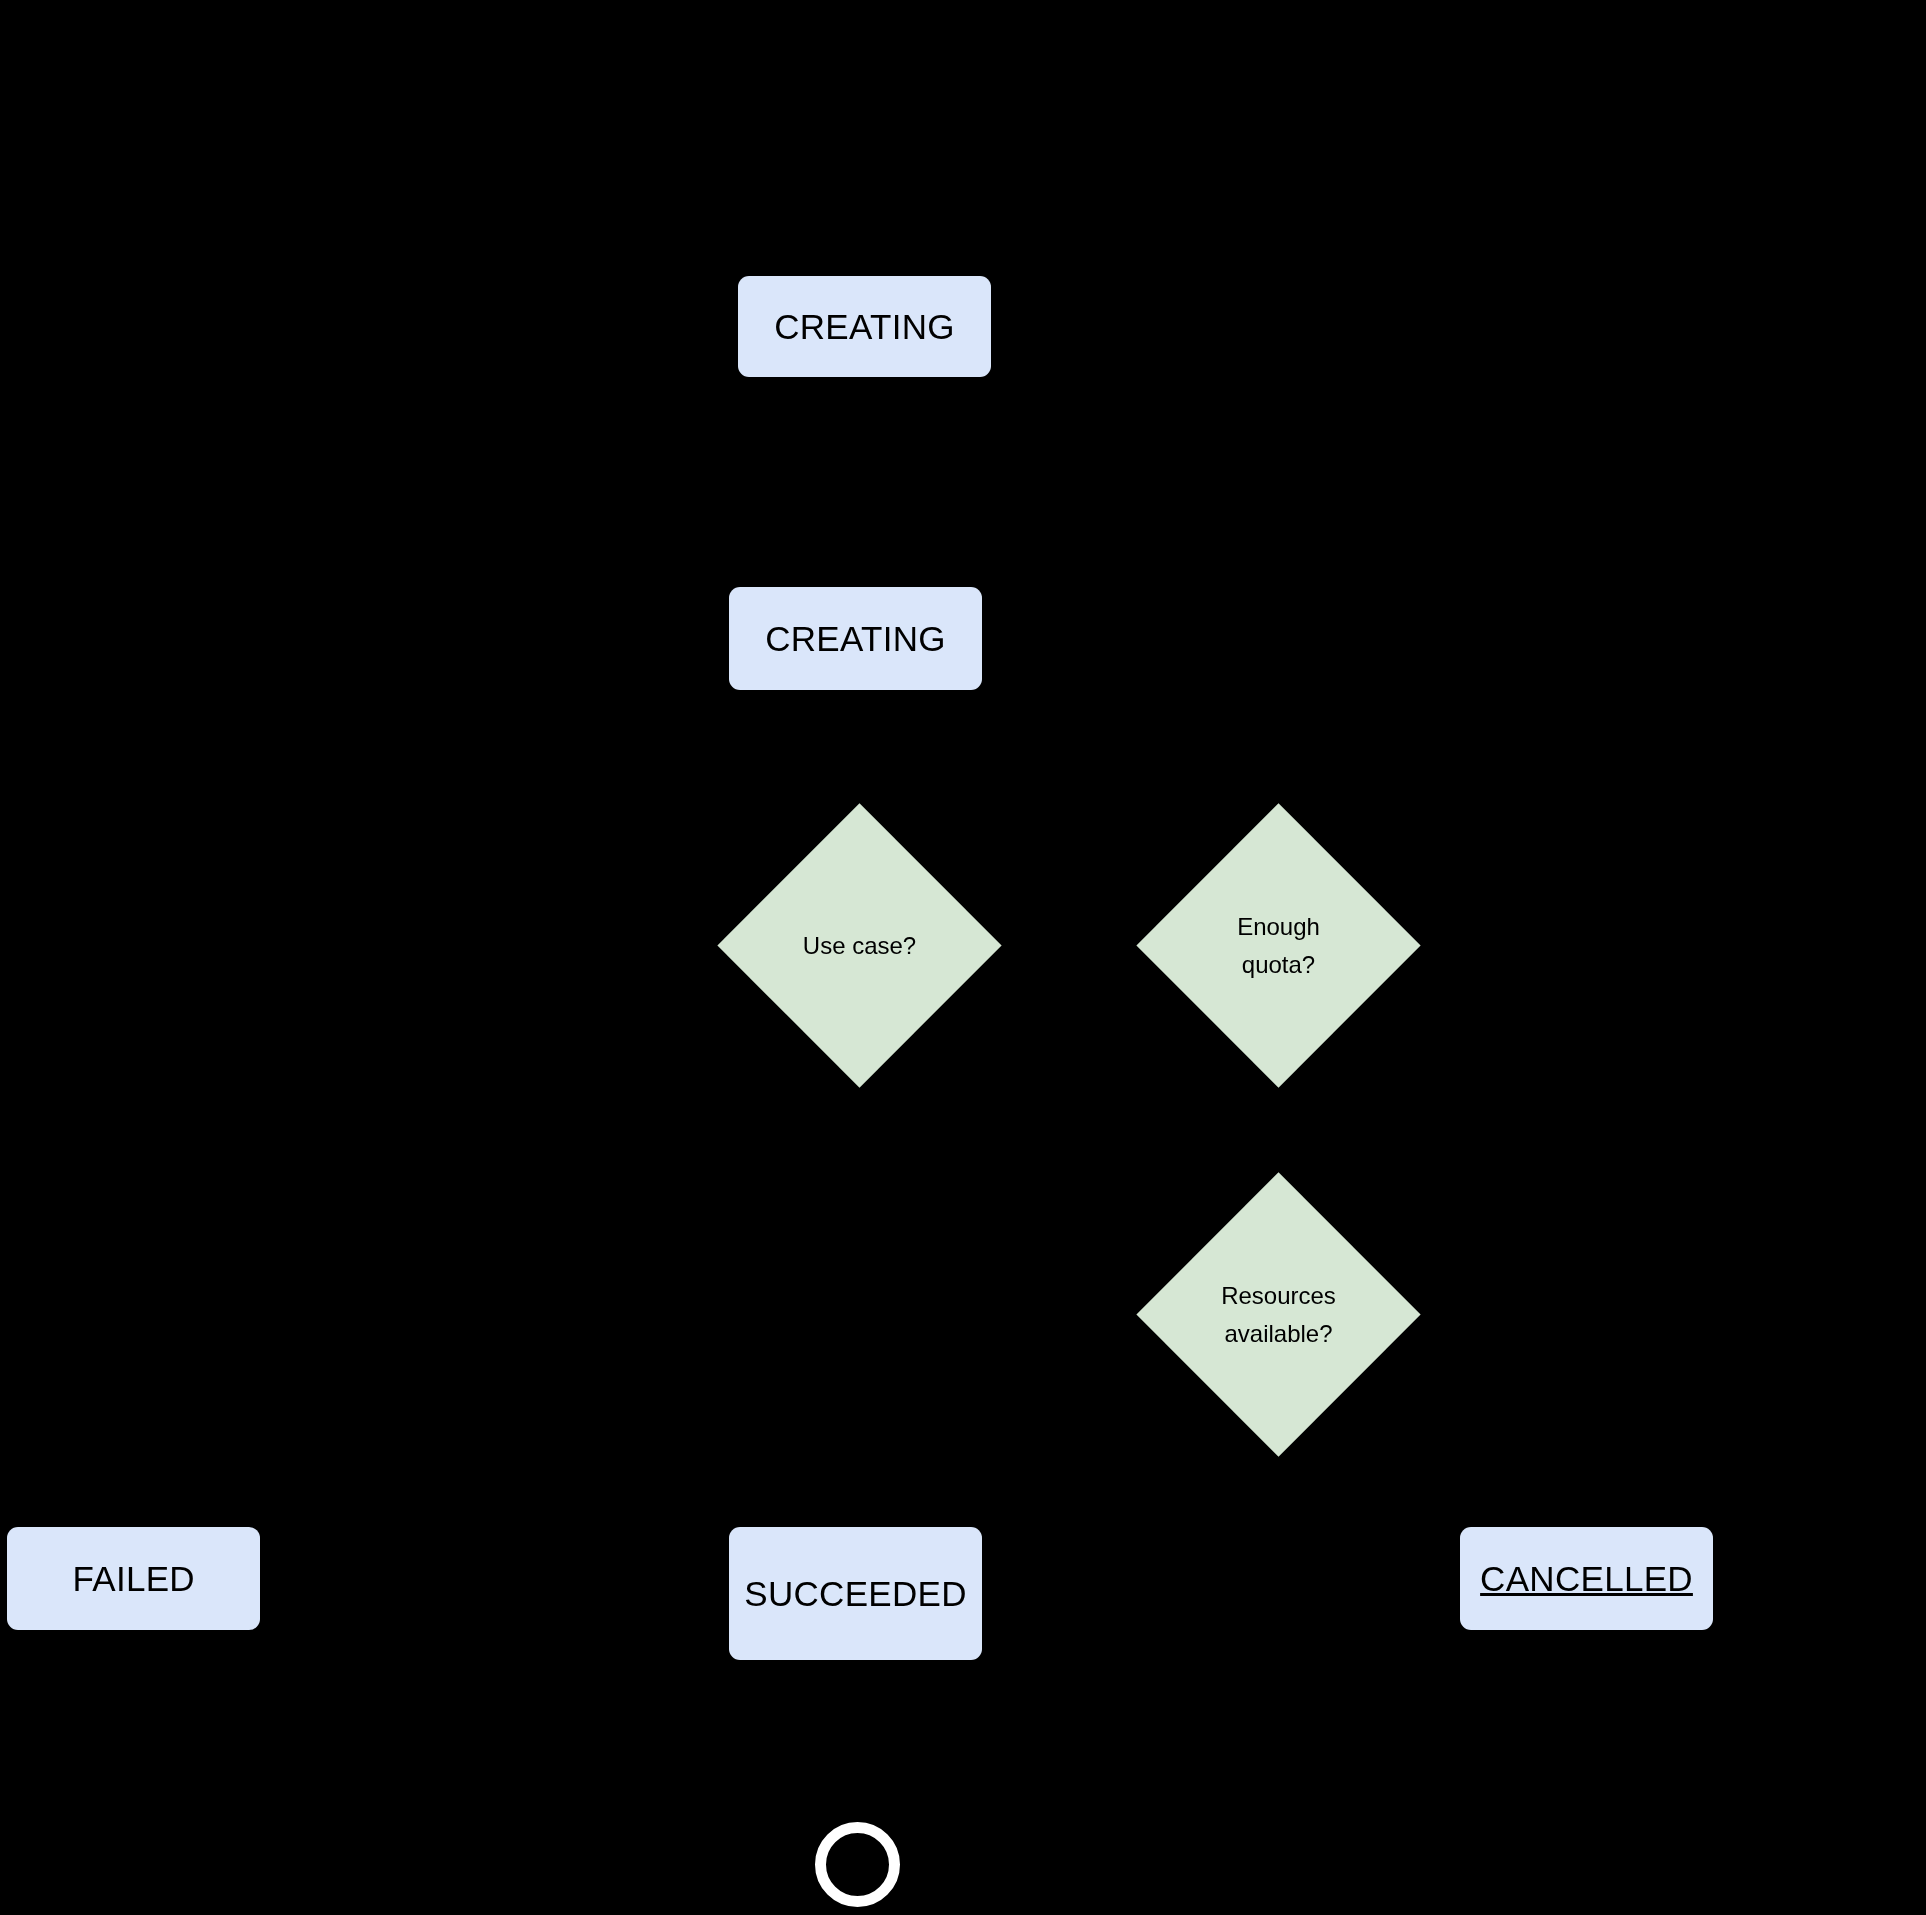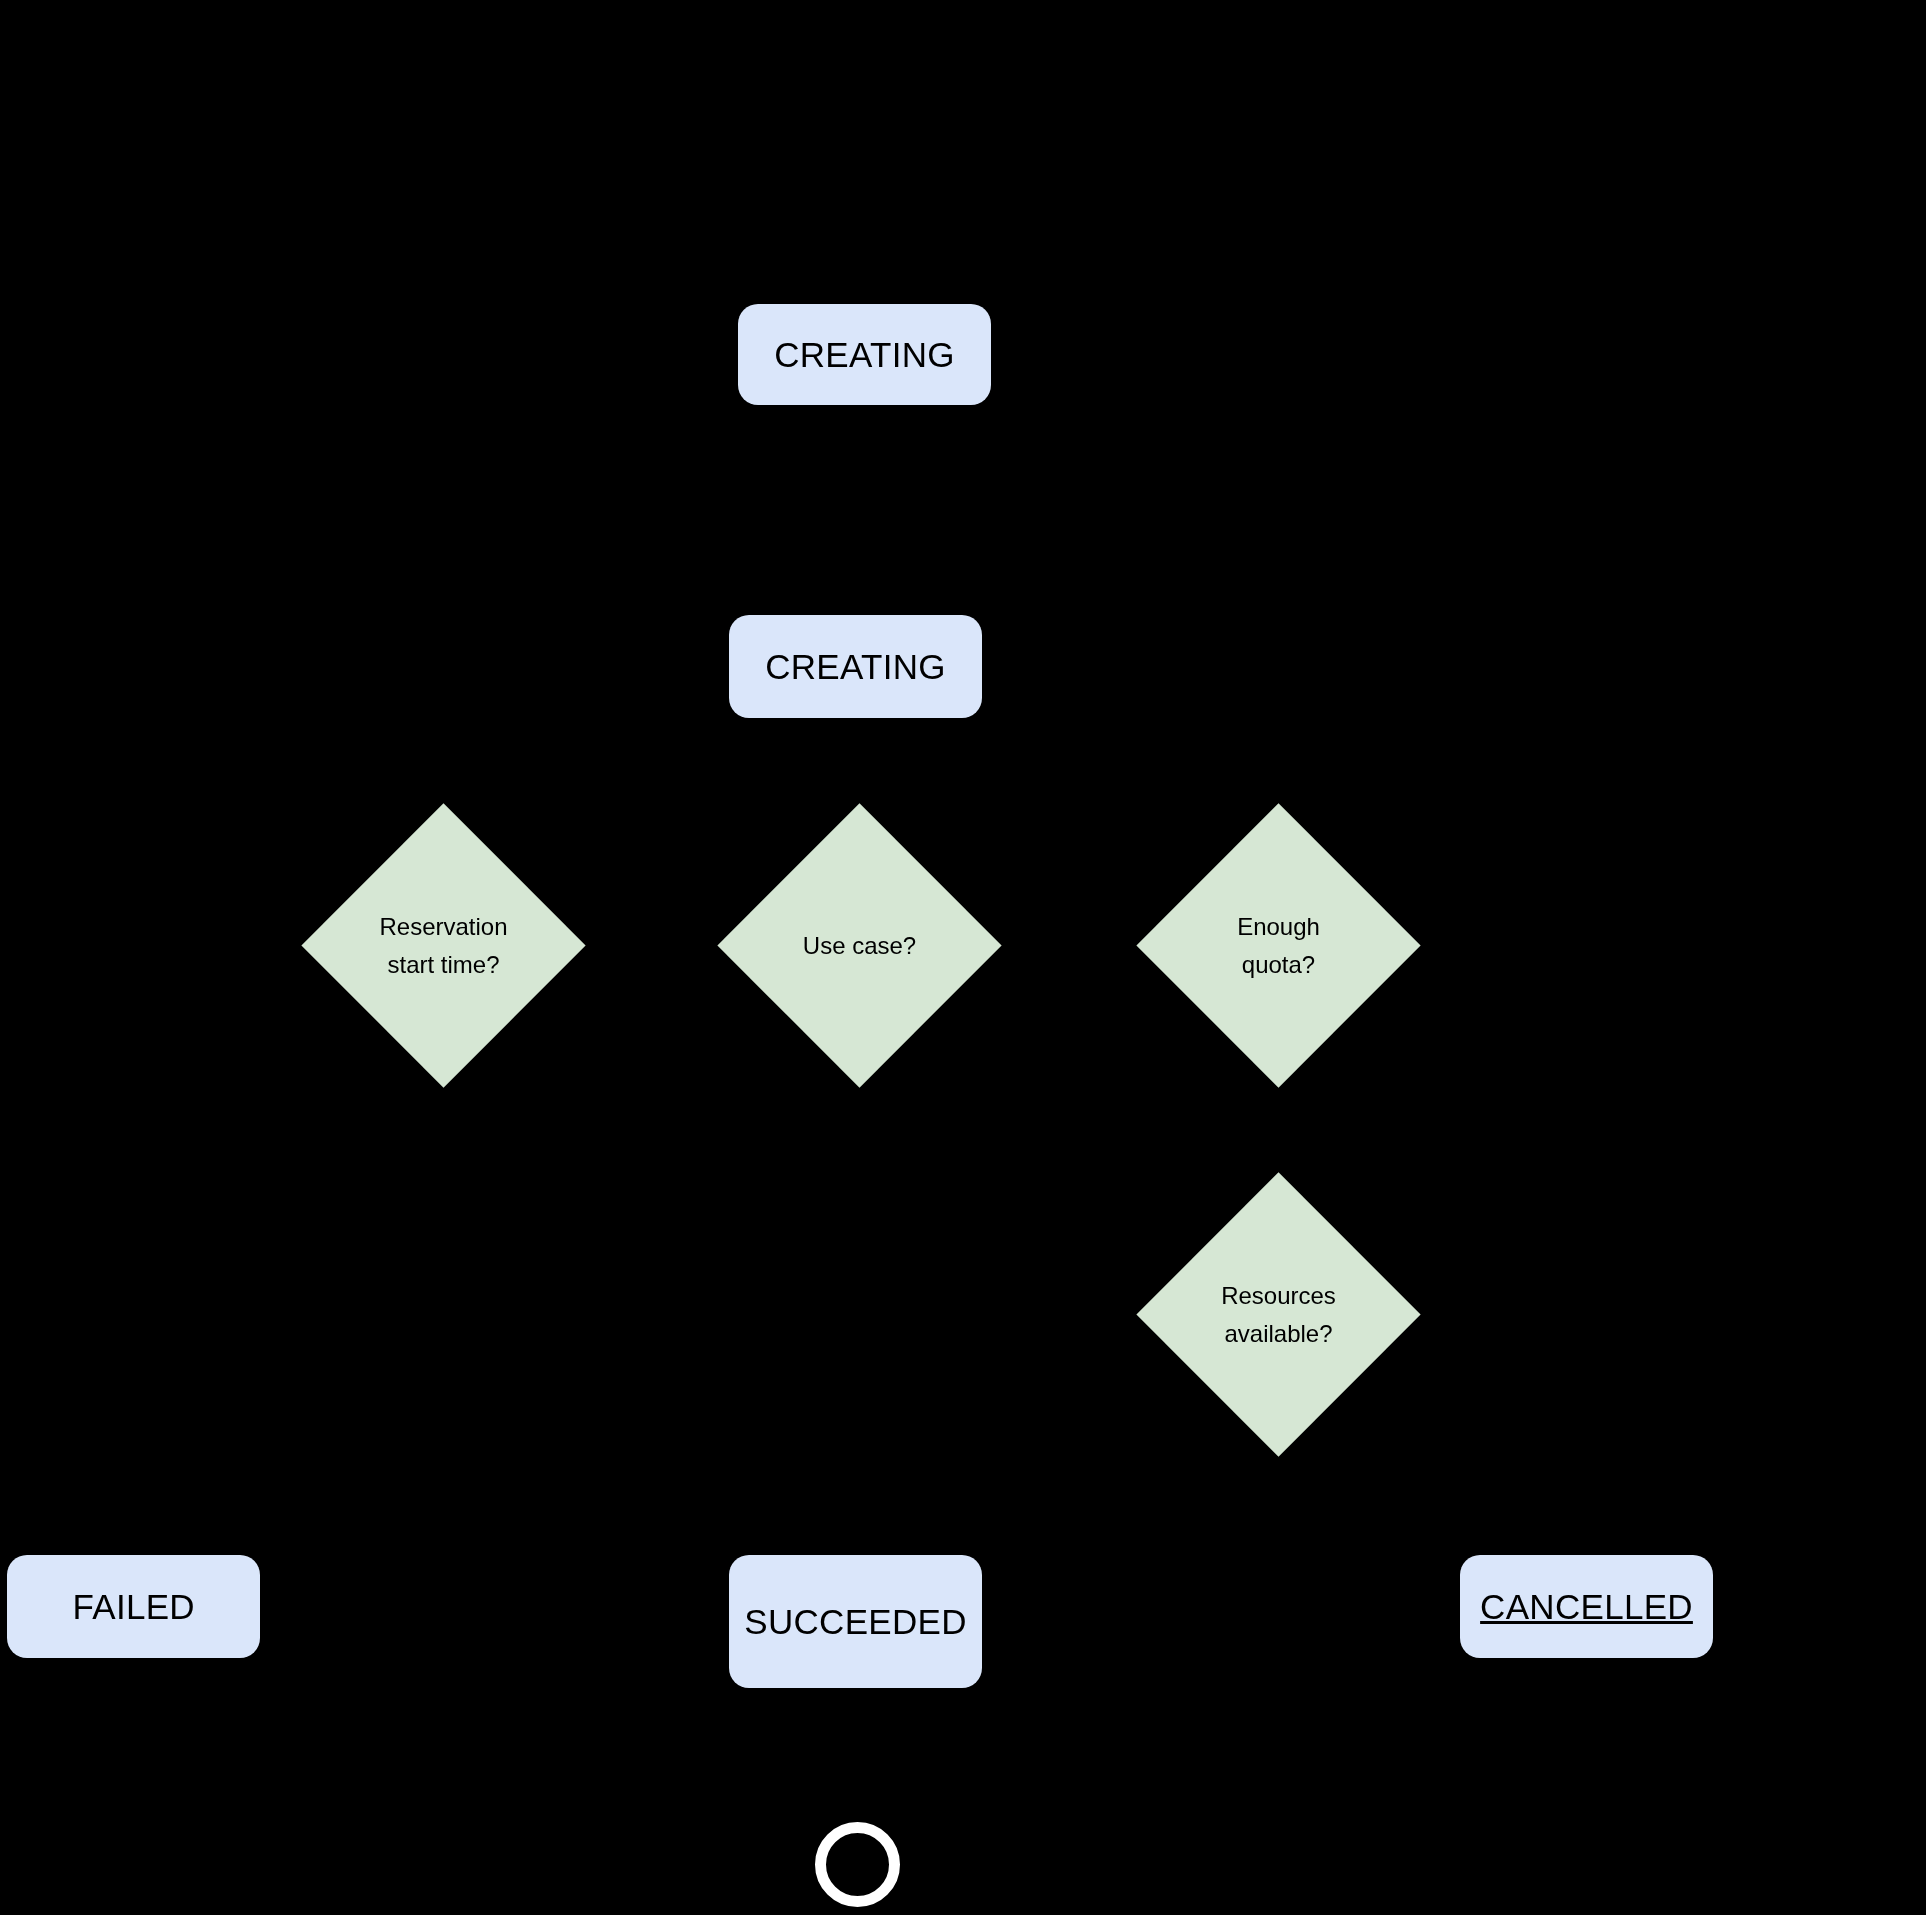--- a/index.html
+++ b/index.html
@@ -13,26 +13,25 @@
     height: 1916px;
     background: #000000;
     font-family: "Liberation Sans", sans-serif;
     overflow: hidden;
   }
 
   
   .state-node {
     position: absolute;
     background: #dae6fa;
-    border-radius: 20px;
+    border-radius: 11px;
     display: flex;
     align-items: center;
     justify-content: center;
     box-sizing: border-box;
-    margin-top: 28px;
   }
   .state-label {
     color: #000000;
     font-size: 35px;
     font-weight: 400;
     letter-spacing: 0.3px;
     line-height: 1;
     white-space: nowrap;
   }
 
@@ -113,25 +112,20 @@
   </div>
 
   <div class="state-node" style="left:729px; top:1527px; width:253px; height:133px;">
     <span class="state-label">SUCCEEDED</span>
   </div>
 
   <div class="state-node" style="left:1460px; top:1527px; width:253px; height:103px;text-decoration:underline;">
     <span class="state-label">CANCELLED</span>
   </div>
 
-  <div class="decision-node" style="left:343px; top:845px; width:201px; height:201px;">
-    <div class="decision-shape"></div>
-    <div class="decision-label">Reservation
-start time?</div>
-  </div>
 
   <div class="decision-node" style="left:759px; top:845px; width:201px; height:201px;">
     <div class="decision-shape"></div>
     <div class="decision-label">Use case?</div>
   </div>
 
   <div class="decision-node" style="left:1178px; top:845px; width:201px; height:201px;">
     <div class="decision-shape"></div>
     <div class="decision-label">Enough
 quota?</div>

